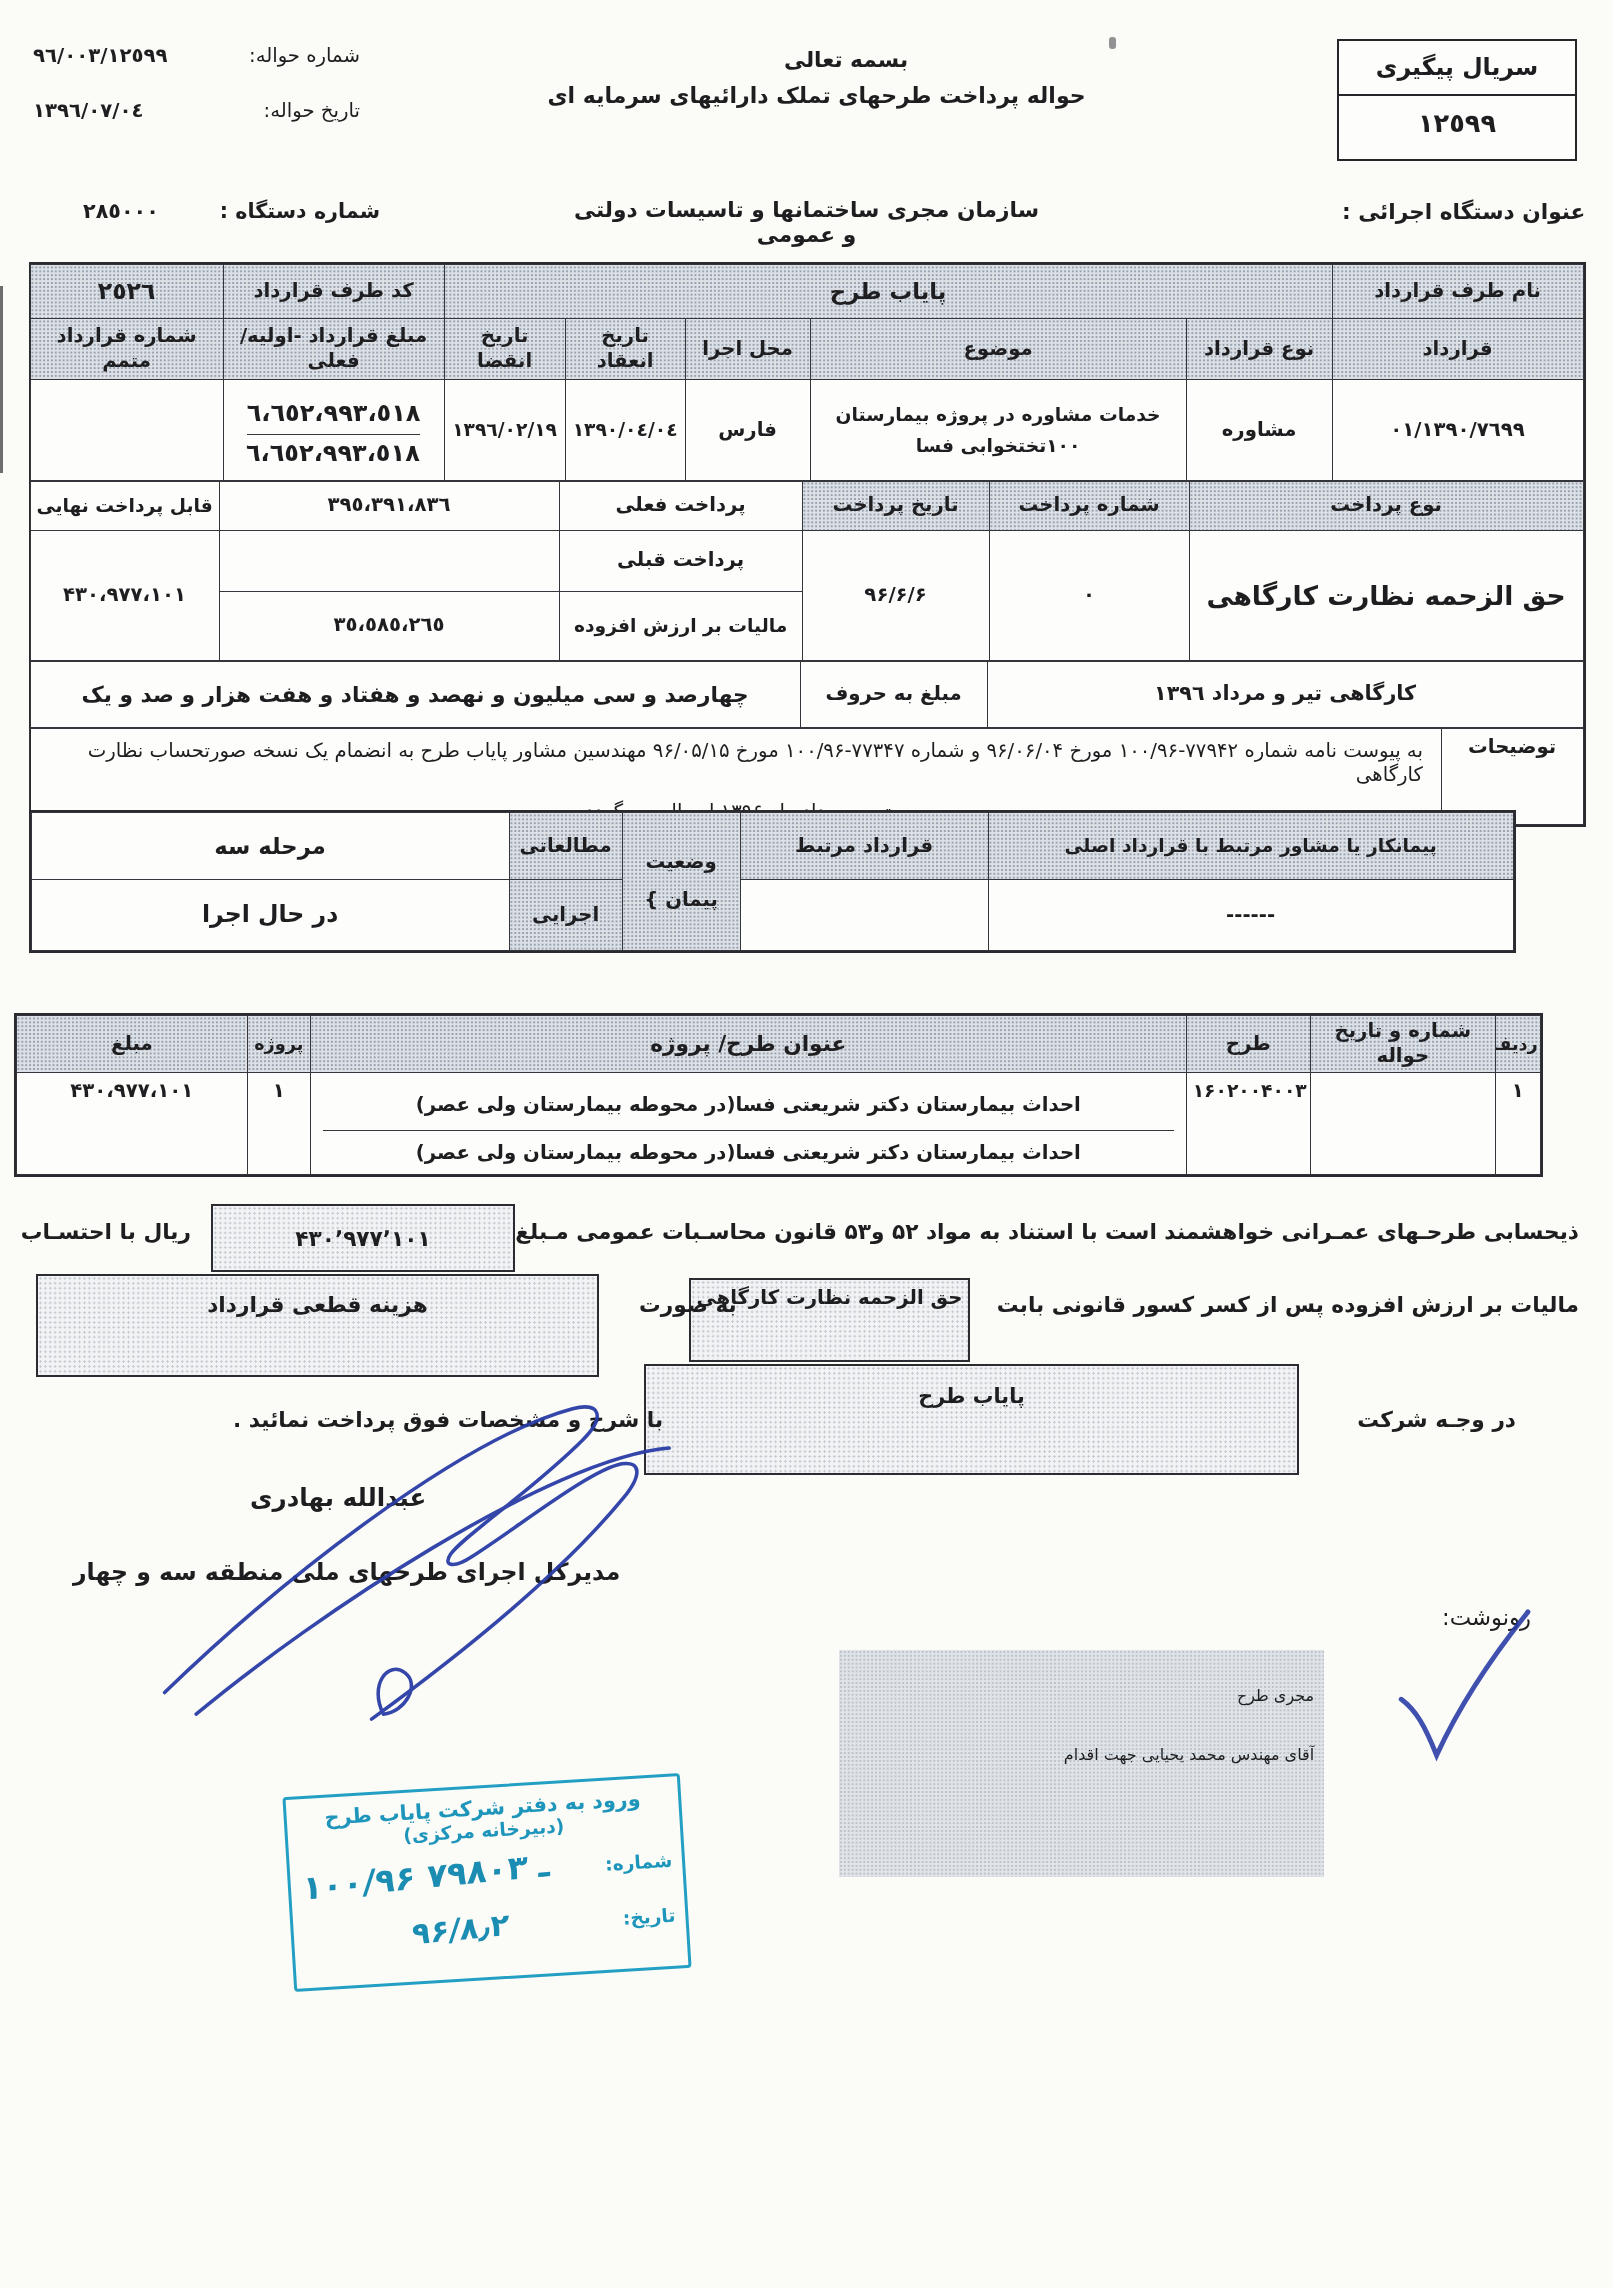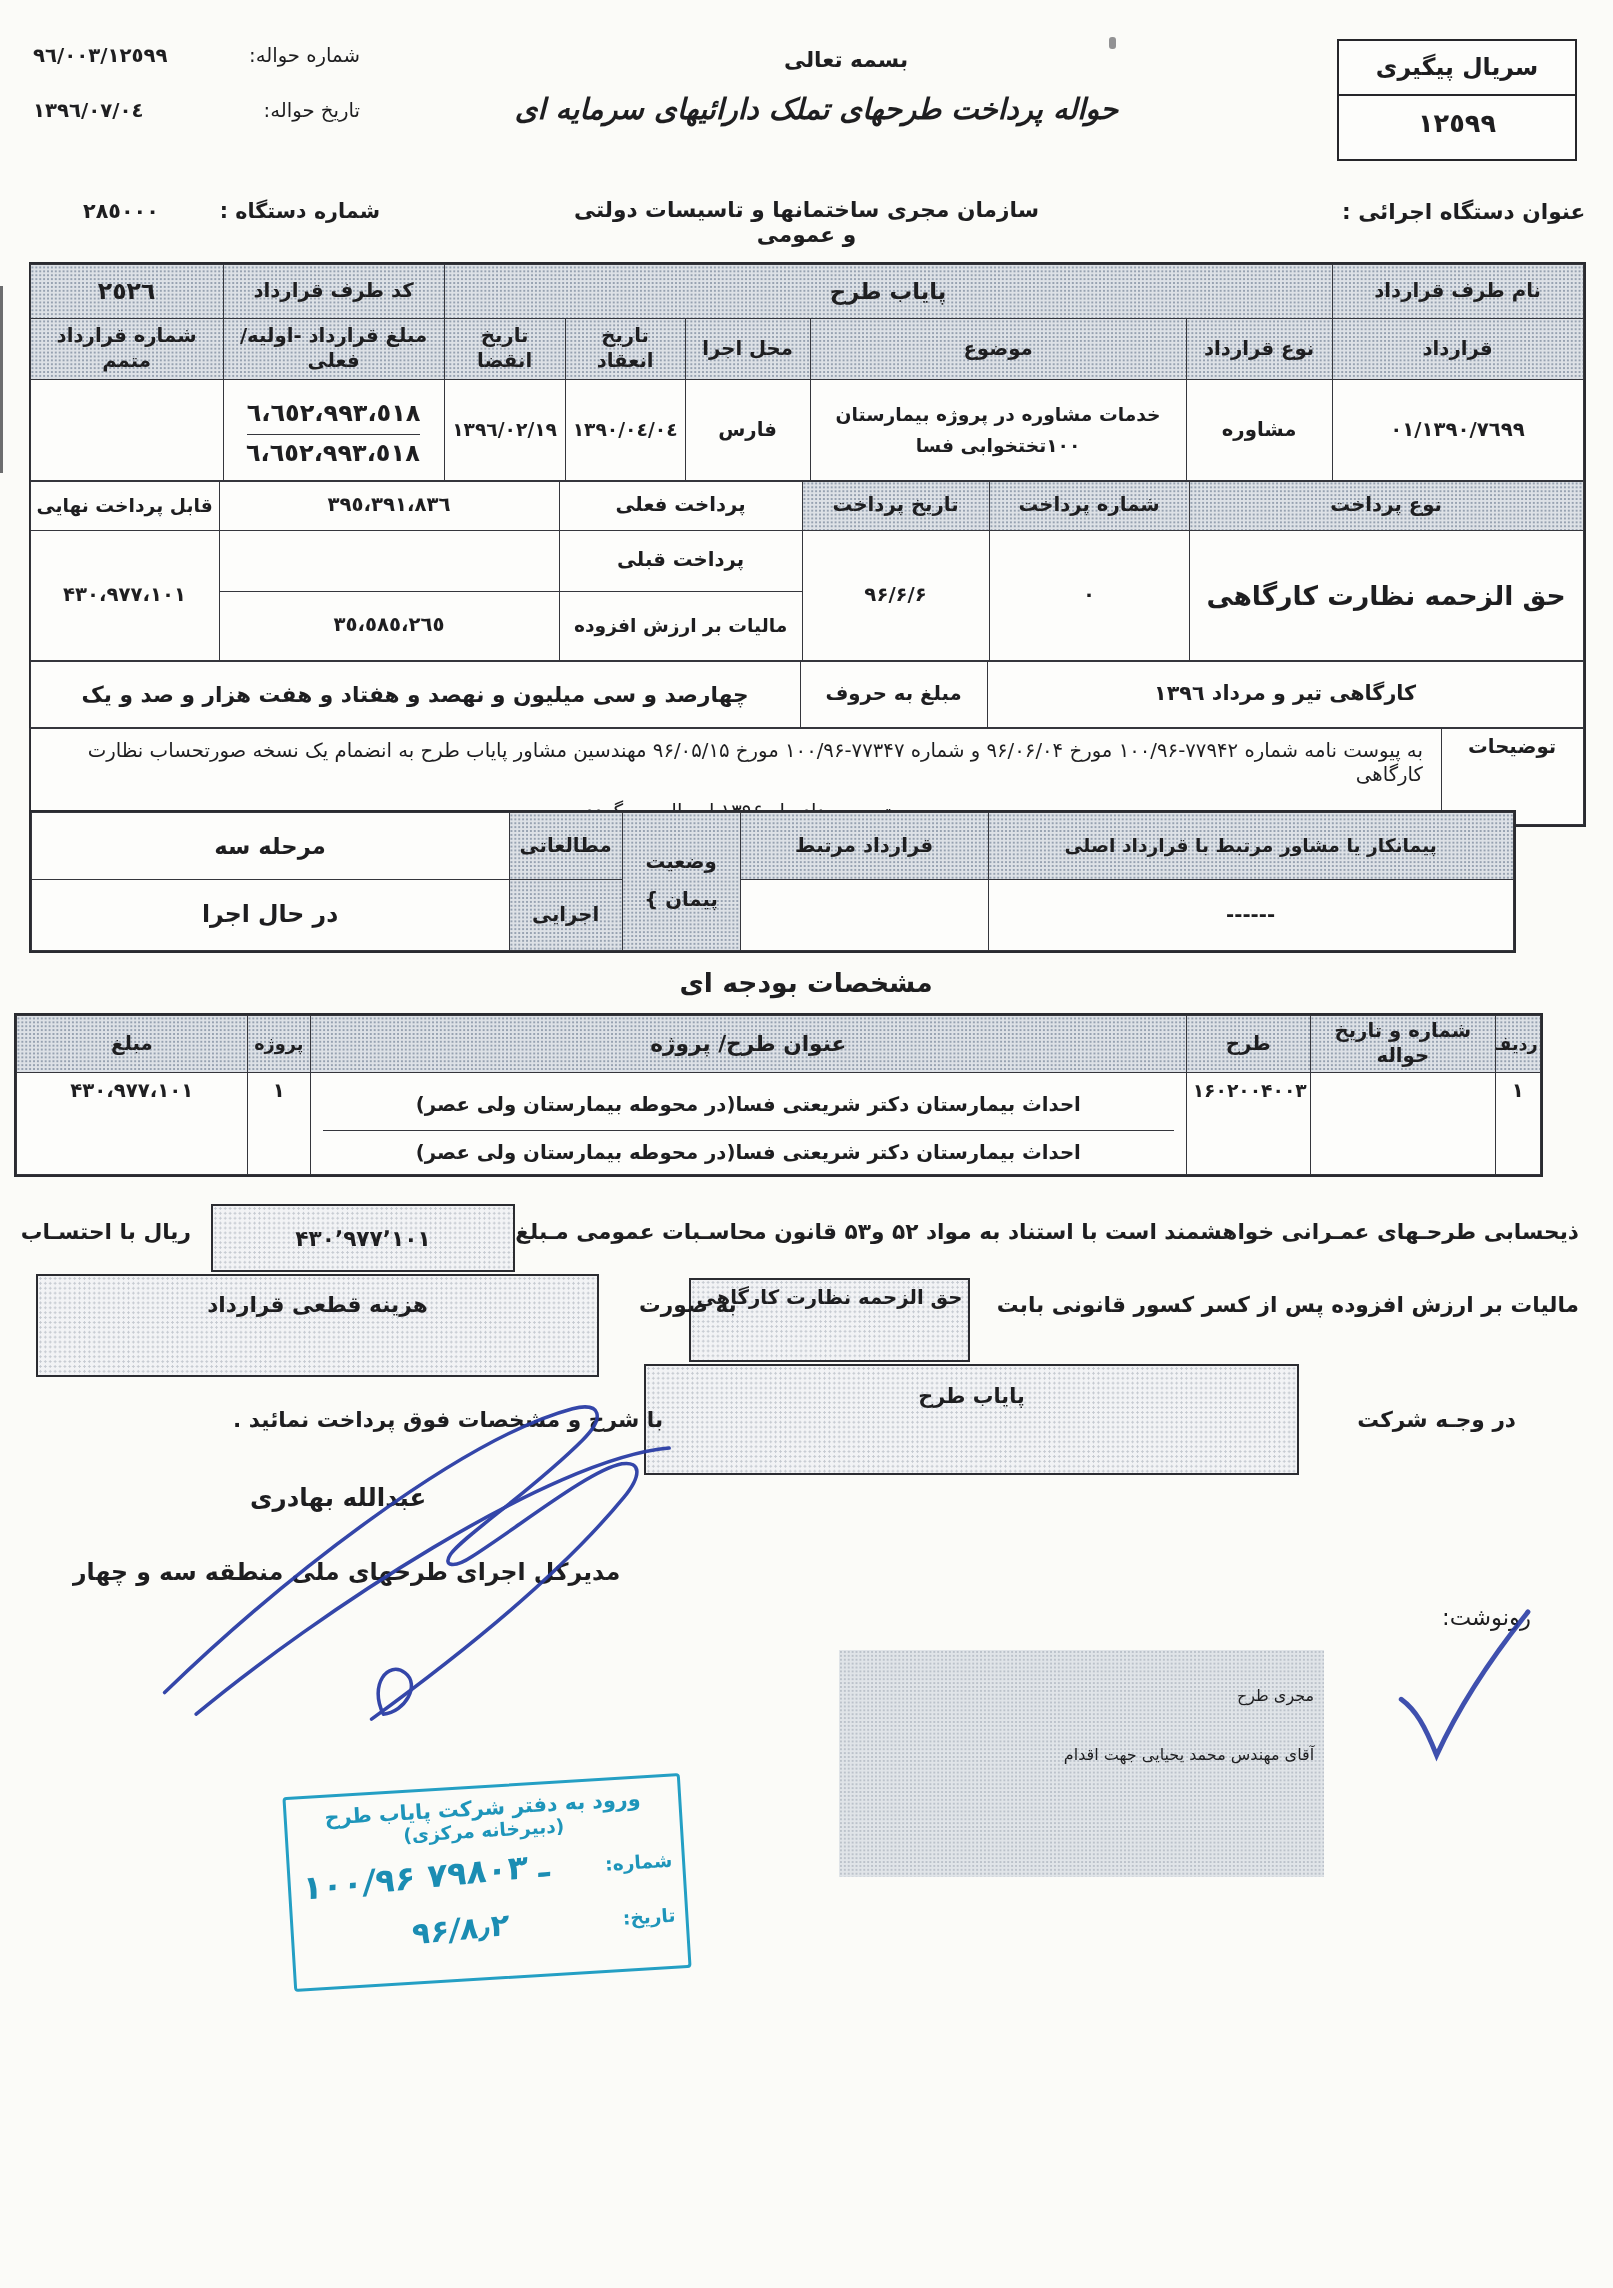--- a/index.html
+++ b/index.html
@@ -61,21 +61,21 @@
     </div>
   </div>
   <div class="abs" style="left:34px;top:99px;width:327px;">
     <div style="display:flex;justify-content:space-between;align-items:center;">
       <span style="font-size:19.7px;">تاریخ حواله:</span>
       <span class="b" dir="ltr" style="font-size:19.7px;">١٣٩٦/٠٧/٠٤</span>
     </div>
   </div>
 
   <div class="abs ctr b" style="left:650px;top:47px;width:394px;font-size:21.7px;">بسمه تعالی</div>
-  <div class="abs ctr b" style="left:453px;top:92px;width:729px;font-size:29px;font-style:italic;">حواله پرداخت طرحهای تملک دارائیهای سرمایه ای</div>
+  <div class="abs ctr b" style="left:453px;top:83px;width:729px;font-size:22px;">حواله پرداخت طرحهای تملک دارائیهای سرمایه ای</div>
 
   <div class="abs" style="left:1338px;top:39px;width:236px;border:2.5px solid #26262a;background:#fdfdfb;">
     <div class="ctr b" style="font-size:23.6px;height:53px;line-height:53px;border-bottom:2px solid #26262a;">سریال پیگیری</div>
     <div class="ctr b" style="font-size:25.6px;height:63px;line-height:55px;">١٢٥٩٩</div>
   </div>
 
   <div class="abs b" style="right:27.6px;top:199px;font-size:21.7px;">عنوان دستگاه اجرائی :</div>
   <div class="abs ctr b" style="left:571px;top:197px;width:473px;font-size:21.7px;">سازمان مجری ساختمانها و تاسیسات دولتی و عمومی</div>
   <div class="abs" style="left:84px;top:199px;width:297px;">
     <div style="display:flex;justify-content:space-between;align-items:center;">
@@ -226,21 +226,20 @@
       <tr style="height:71px;">
         <td>------</td>
         <td></td>
         <td class="shade">اجرایی</td>
         <td style="font-size:23.6px;">در حال اجرا</td>
       </tr>
     </tbody>
       </table>
   </div>
 
-  <div class="abs ctr b" style="left:482px;top:967px;width:650px;font-size:26.6px;">مشخصات بودجه ای</div>
 
   <div class="tblwrap" style="left:14.8px;top:1013px;width:1525px;">
     <table style="width:1525px;">
       <colgroup>
         <col style="width:45px">
           <col style="width:185px">
           <col style="width:124px">
           <col style="width:876px">
           <col style="width:63px">
           <col style="width:231px">

